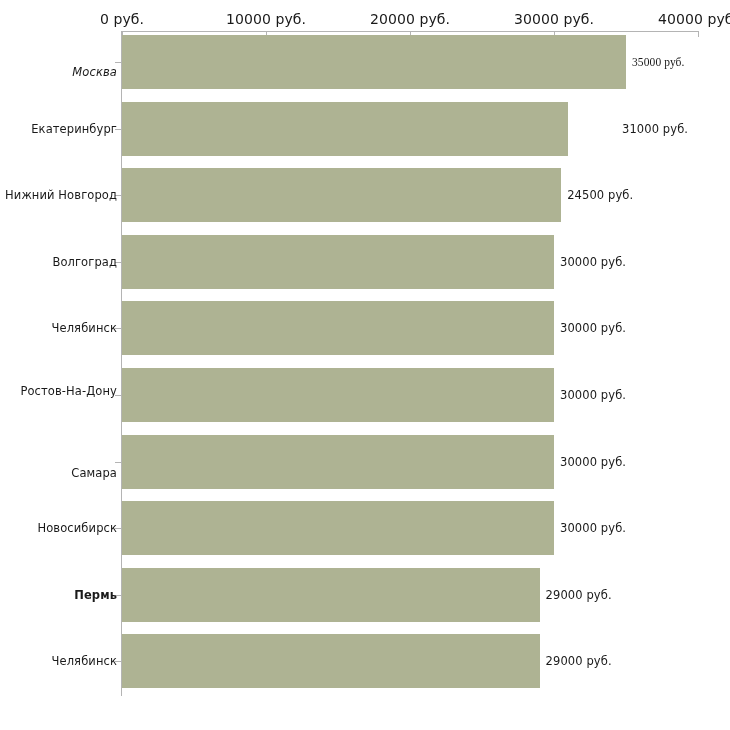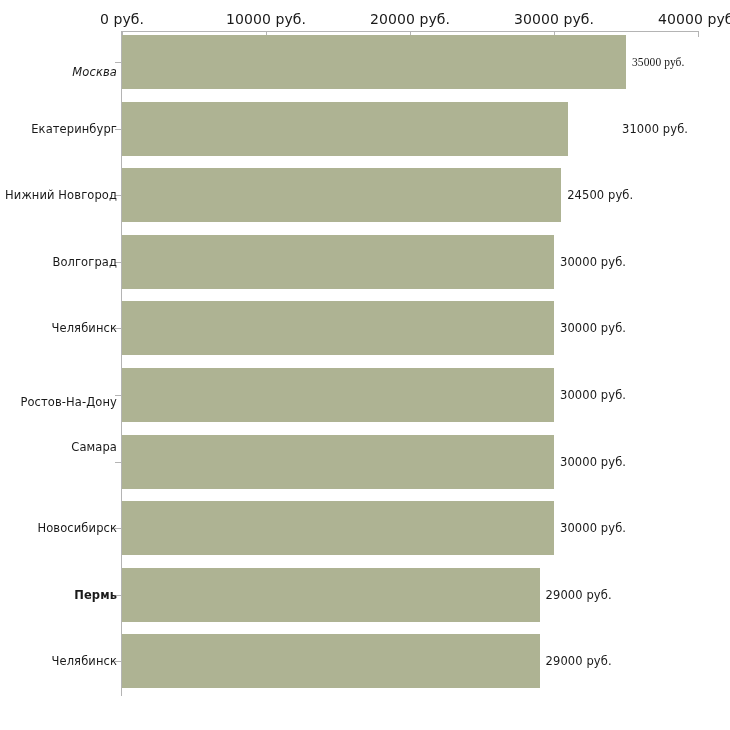--- a/index.html
+++ b/index.html
@@ -115,23 +115,23 @@
       <div class="cat-label" style="top: 72px; font-style: italic;">Москва</div>
       <div class="cat-tick" style="top: 128.6px;"></div>
       <div class="cat-label" style="top: 128.6px;">Екатеринбург</div>
       <div class="cat-tick" style="top: 195.2px;"></div>
       <div class="cat-label" style="top: 195.2px;">Нижний Новгород</div>
       <div class="cat-tick" style="top: 261.8px;"></div>
       <div class="cat-label" style="top: 261.8px;">Волгоград</div>
       <div class="cat-tick" style="top: 328.4px;"></div>
       <div class="cat-label" style="top: 328.4px;">Челябинск</div>
       <div class="cat-tick" style="top: 395px;"></div>
-      <div class="cat-label" style="top: 402px;">Ростов-На-Дону</div>
+      <div class="cat-label" style="top: 391px;">Ростов-На-Дону</div>
       <div class="cat-tick" style="top: 461.6px;"></div>
-      <div class="cat-label" style="top: 447px; text-align: center;">Самара</div>
+      <div class="cat-label" style="top: 473px; text-align: center;">Самара</div>
       <div class="cat-tick" style="top: 528.2px;"></div>
       <div class="cat-label" style="top: 528.2px;">Новосибирск</div>
       <div class="cat-tick" style="top: 594.8px;"></div>
       <div class="cat-label" style="top: 594.8px; font-weight: bold;">Пермь</div>
       <div class="cat-tick" style="top: 661.4px;"></div>
       <div class="cat-label" style="top: 661.4px;">Челябинск</div>
     </div>
   <div id="bars-layer">
       <div class="bar" title="Москва: 35000 руб." style="top: 35px; width: 504px; height: 54px; background: rgb(174, 179, 147);"></div>
       <div class="bar-value-label" style="left: 632px; top: 62px; font-family: Liberation Serif, serif;">35000 руб.</div>

